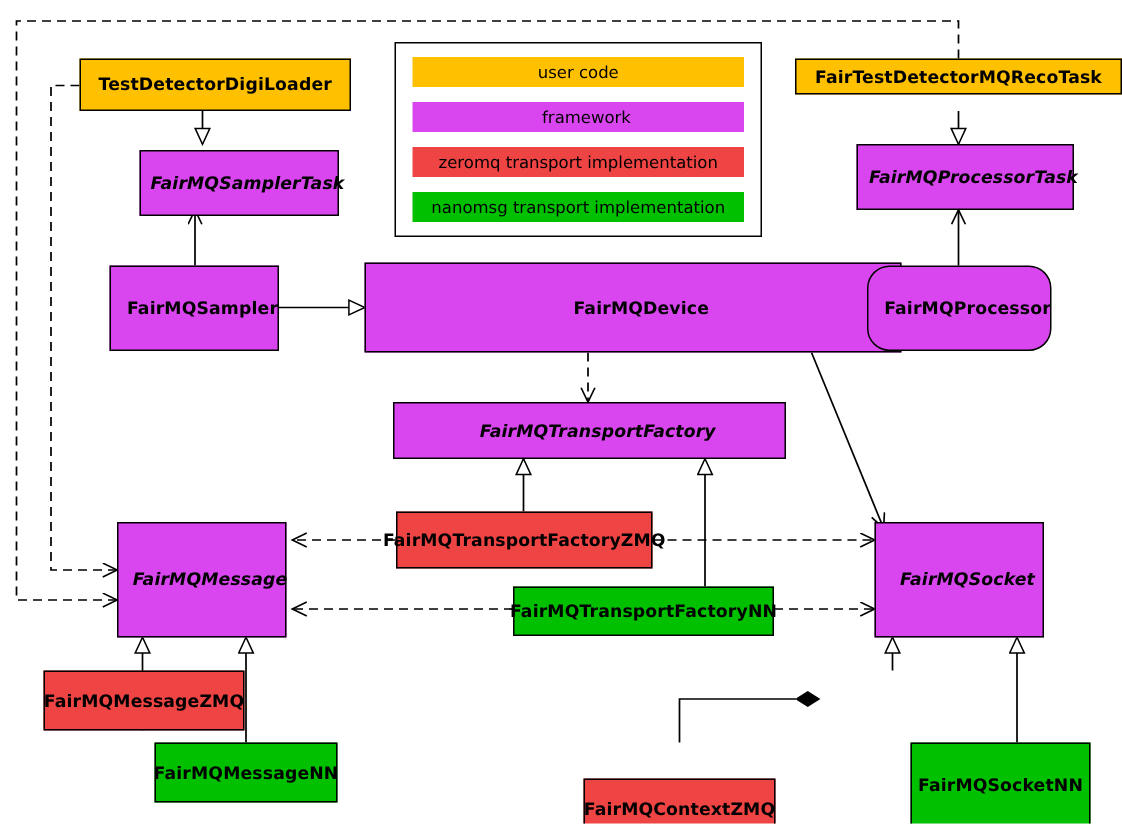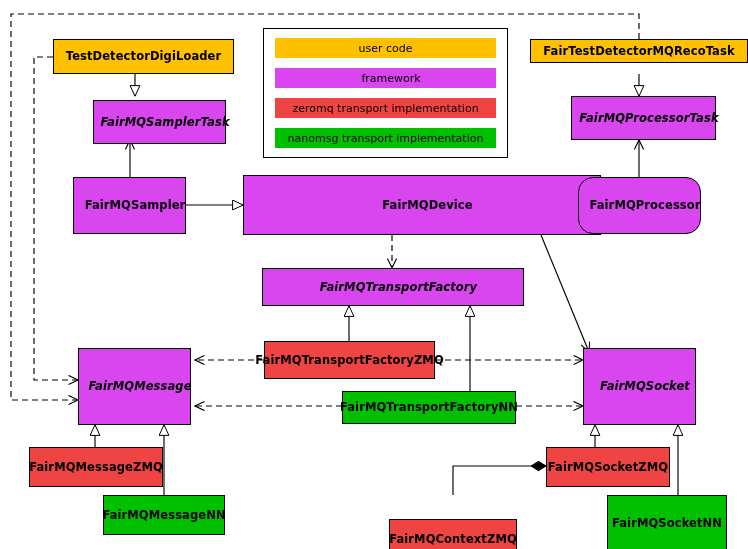--- a/index.html
+++ b/index.html
@@ -136,23 +136,20 @@
   </div>
 
   <div class="node zmq" style="left:29px;top:447px;width:134px;height:40px;">
     <span>FairMQMessageZMQ</span>
   </div>
 
   <div class="node nn" style="left:103px;top:495px;width:122px;height:40px;">
     <span>FairMQMessageNN</span>
   </div>
 
-  <div class="node zmq" style="left:546px;top:447px;width:124px;height:40px;">
-    <span>FairMQSocketZMQ</span>
-  </div>
 
   <div class="node nn" style="left:607px;top:495px;width:120px;height:57px;">
     <span>FairMQSocketNN</span>
   </div>
 
   <div class="node zmq" style="left:389px;top:495px;width:128px;height:40px;margin-top:24px;">
     <span>FairMQContextZMQ</span>
   </div>
 
   <div id="legend">

